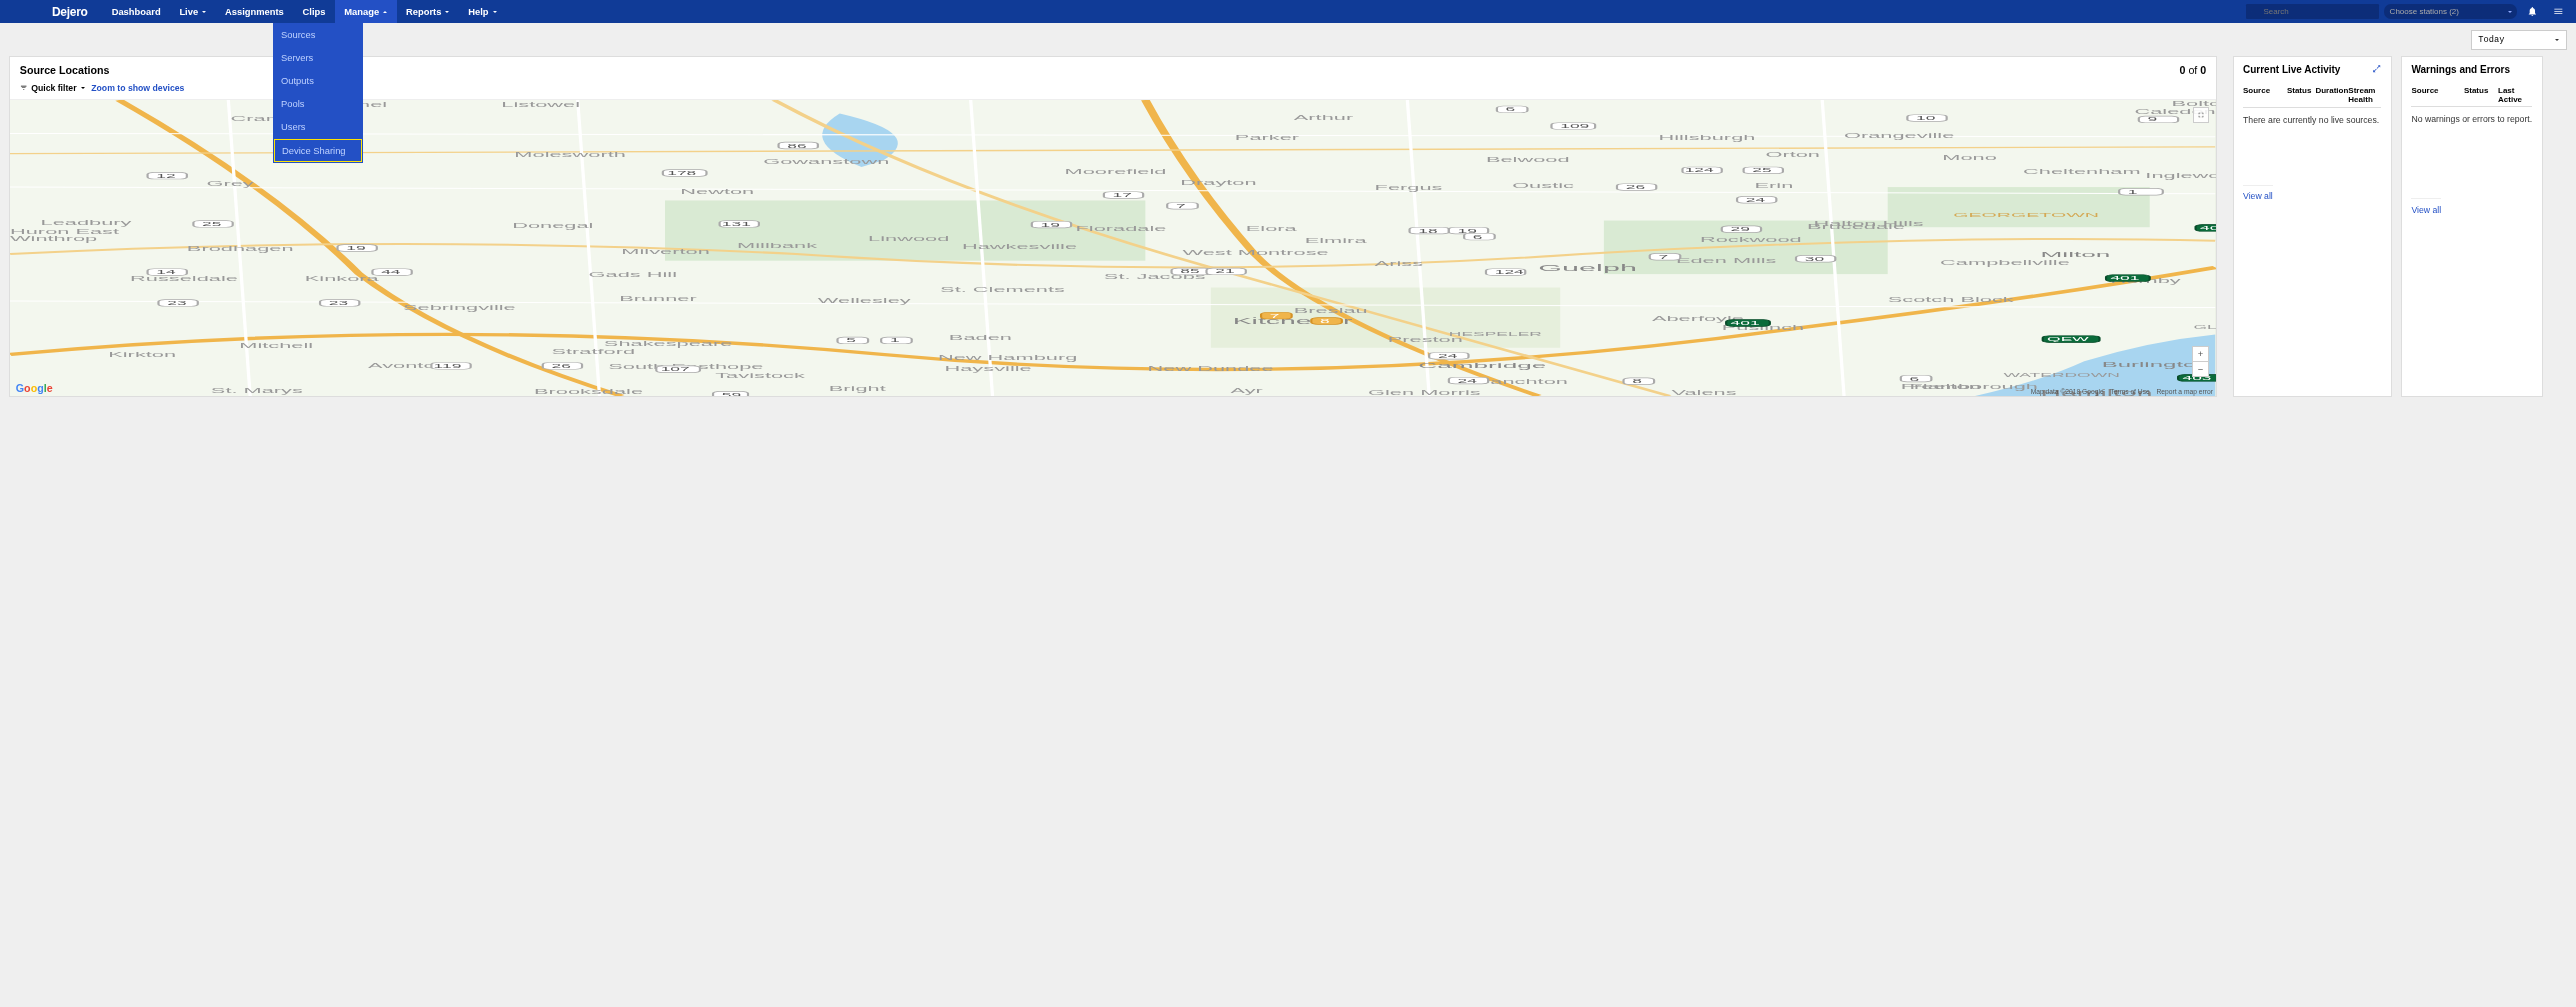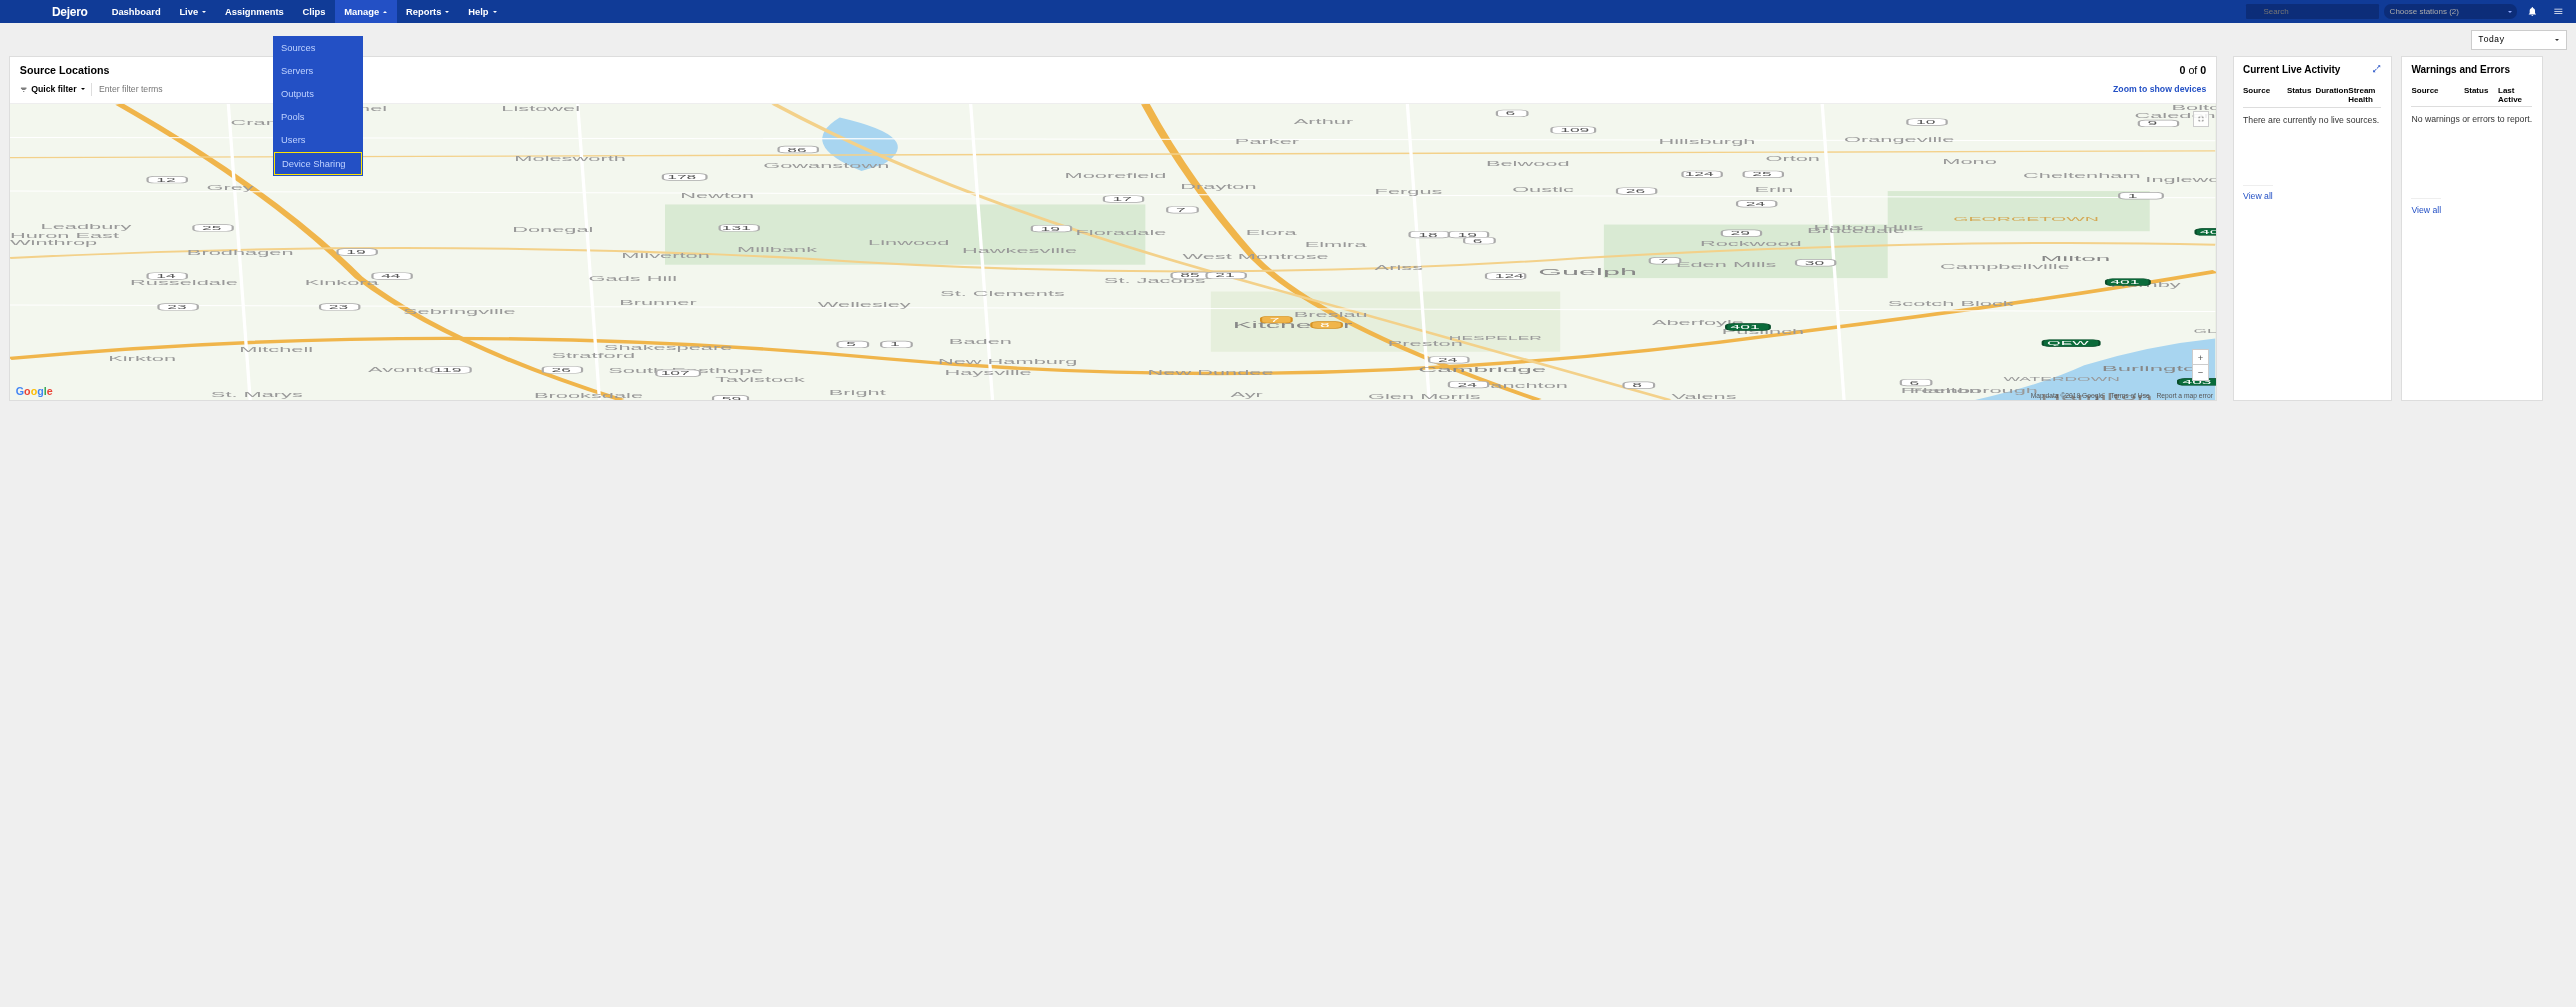--- a/index.html
+++ b/index.html
@@ -11,21 +11,21 @@
 .nav-item.active { background: #2350c5; }
 .caret-down, .caret-up { width: 0; height: 0; border-left: 2.7px solid transparent; border-right: 2.7px solid transparent; }
 .caret-down { border-top: 2.7px solid #fff; }
 .caret-up { border-bottom: 2.7px solid #fff; }
 .nav-right { margin-left: auto; display: flex; align-items: center; gap: 5.4px; height: 100%; }
 .search-box, .stations-box { background: #0c2d79; border: none; border-radius: 1.3px; color: #aaa; font-size: 8px; padding: 2px 5.4px; height: 14.7px; }
 .search-box { width: 133px; display: flex; align-items: center; gap: 12px; }
 .search-box input { background: transparent; border: none; outline: none; color: #ccc; flex: 1; font-size: 8px; }
 .stations-box { width: 133px; display: flex; align-items: center; justify-content: space-between; border-radius: 7px; }
 .icon-btn { width: 20px; display: flex; align-items: center; justify-content: center; cursor: pointer; color: #fff; }
-.dropdown-menu { position: absolute; top: 36px; left: 273px; width: 90px; background: #2350c5; display: flex; flex-direction: column; z-index: 10; }
+.dropdown-menu { position: absolute; top: 23px; left: 273px; width: 90px; background: #2350c5; display: flex; flex-direction: column; z-index: 10; }
 .dropdown-item { color: #bfd2ff; padding: 6px 8px; cursor: pointer; font-size: 9.4px; }
 .dropdown-item.highlighted { border: 1.3px solid #ffe400; color: #bfd2ff; margin: 1.3px; padding: 4.7px 6.7px; }
 .page-container { padding: 6.7px 9.4px; }
 .top-row { display: flex; justify-content: flex-end; margin-bottom: 6.7px; }
 .date-selector { background: #fff; border: 0.7px solid #ccc; padding: 4px 6.7px; width: 96px; display: flex; justify-content: space-between; align-items: center; font-size: 8.7px; cursor: pointer; font-family: Liberation Mono, monospace; }
 .date-selector .caret-down { border-top-color: #333; }
 .columns { display: flex; gap: 16px; }
 .card { background: #fff; border: 0.7px solid #ddd; }
 .left-col { flex: 1; display: flex; flex-direction: column; }
 .right-col { width: 334px; display: flex; flex-direction: row; gap: 9.4px; }
@@ -149,21 +149,20 @@
         </div>
       </div>
       <div class="filter-row">
         <div class="quick-filter">
           <svg class="filter-icon" viewBox="0 0 24 24">
               <path d="M10 18h4v-2h-4v2zM3 6v2h18V6H3zm3 7h12v-2H6v2z"></path>
             </svg>
           <span>Quick filter</span>
           <span class="caret-down"></span>
         </div>
-        <input class="filter-input" placeholder="Enter filter terms" style="">
         <div class="zoom-link">Zoom to show devices</div>
       </div>
       <div class="map-area">
         <svg class="map-svg" viewBox="0 0 1010 442" preserveAspectRatio="none" style="font-size:14px">
           <rect width="1010" height="442" fill="#f3f7ee"></rect>
 
           <path d="M 950 390 Q 980 360 1010 350 L 1010 442 L 900 442 Q 930 420 950 390 Z" fill="#a8d5f0"></path>
           <path d="M 390 100 Q 360 60 380 20 Q 420 50 400 90 Z" fill="#a8d5f0"></path>
 
           <rect x="300" y="150" width="220" height="90" fill="#d9ead3"></rect>

